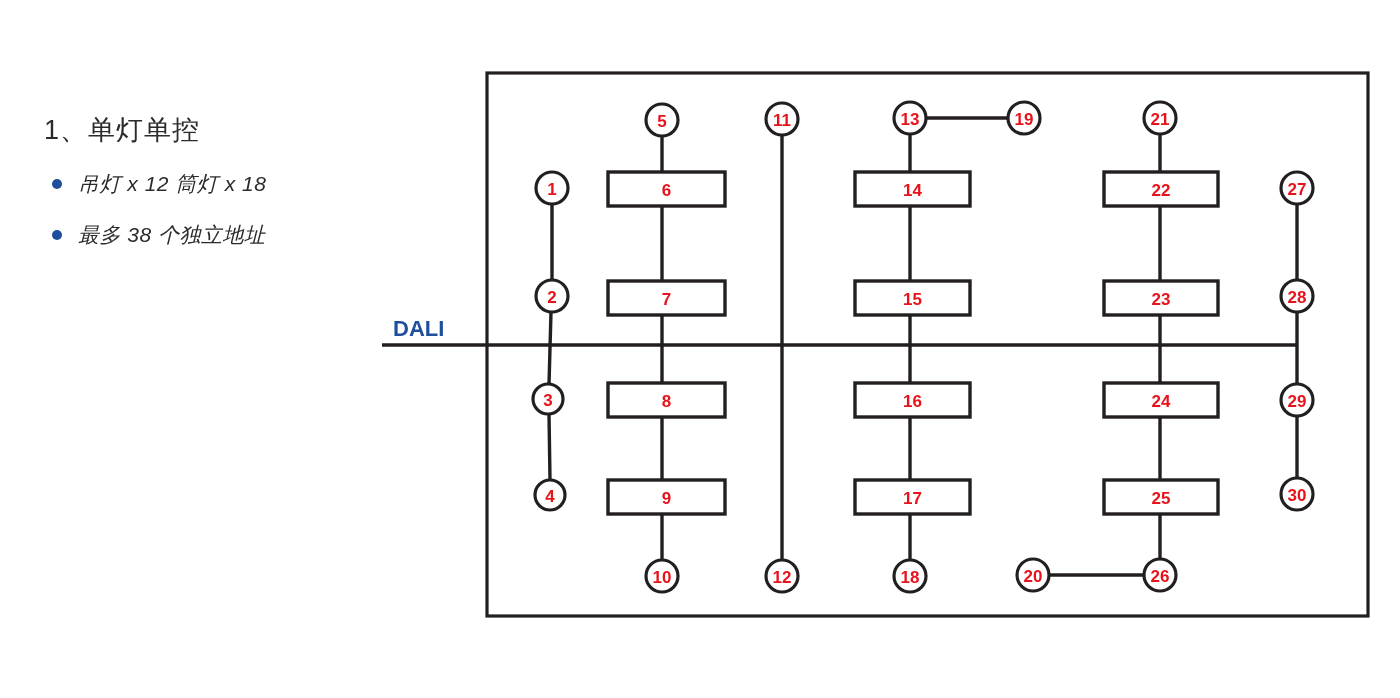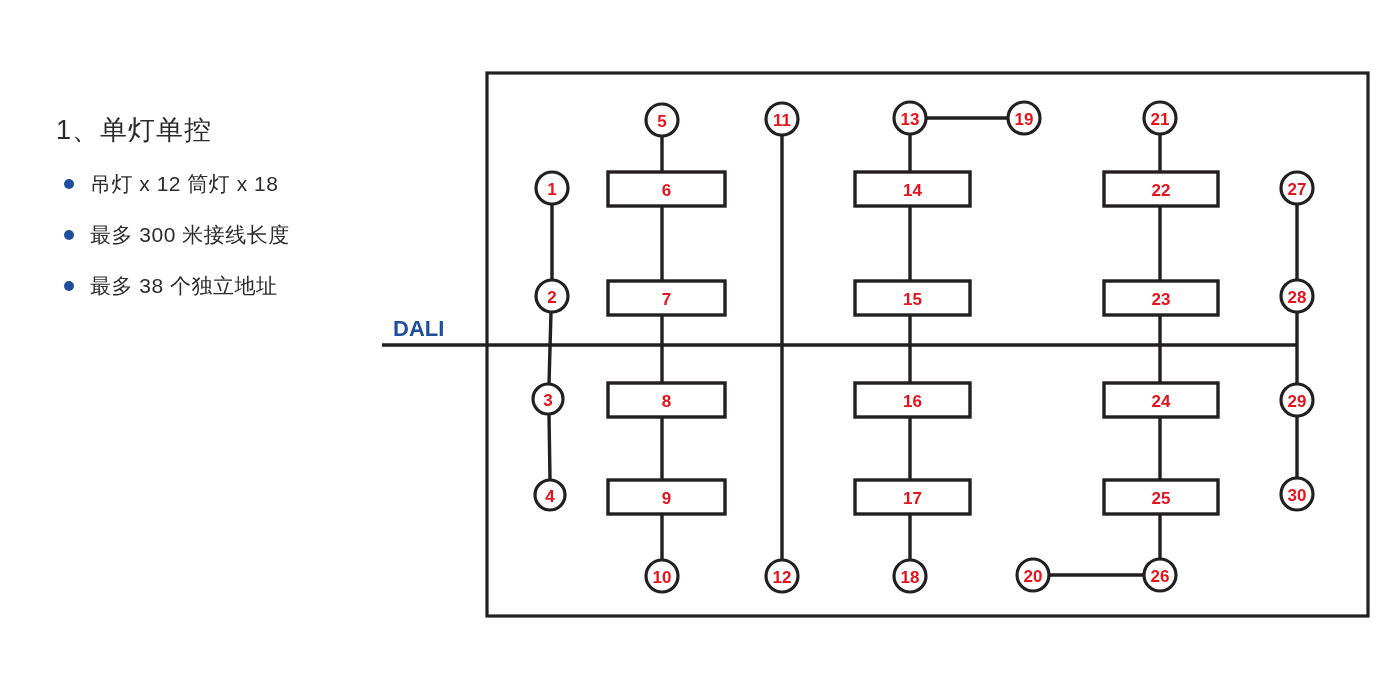--- a/index.html
+++ b/index.html
@@ -1,21 +1,21 @@
 <!DOCTYPE html>
 <html><head>
 <meta charset="utf-8">
 <style>
   html,body{margin:0;padding:0;background:#ffffff;}
   body{width:1400px;height:698px;position:relative;overflow:hidden;
        font-family:"Liberation Sans","DejaVu Sans",sans-serif;}
 
-  #legend{position:absolute;left:56px;top:112px;width:340px;}
+  #legend{position:absolute;left:44px;top:112px;width:340px;}
   #legend .title{font-size:27px;color:#2b2b2b;font-weight:400;letter-spacing:1px;}
-  #legend ul{list-style:none;margin:22px 0 0 0;padding:0 0 0 34px;}
+  #legend ul{list-style:none;margin:22px 0 0 0;padding:0 0 0 34px;font-style:italic;}
   #legend li{position:relative;font-size:21px;color:#2b2b2b;margin-bottom:23px;letter-spacing:.5px;}
   #legend li .dot{position:absolute;left:-26px;top:9px;width:10px;height:10px;
        border-radius:50%;background:#1f4e9c;}
 
   #canvas{position:absolute;left:0;top:0;width:1400px;height:698px;}
   #canvas svg{display:block;}
   .wire{stroke:#231f20;stroke-width:3.4;fill:none;}
   .frame{stroke:#231f20;stroke-width:3.2;fill:none;}
   .nodecirc{stroke:#231f20;stroke-width:3.2;fill:#ffffff;}
   .nodebox{stroke:#231f20;stroke-width:3.4;fill:#ffffff;}
@@ -26,24 +26,20 @@
 </style>
 </head>
 <body>
 
 <div id="legend">
   <div class="title">1、单灯单控</div>
   <ul>
     <li>
       <span class="dot"></span>
       <span>吊灯 x 12   筒灯 x 18</span>
-    </li>
-    <li>
-      <span class="dot"></span>
-      <span>最多 300 米接线长度</span>
     </li>
     <li>
       <span class="dot"></span>
       <span>最多 38 个独立地址</span>
     </li>
   </ul>
 </div>
 
 <div id="canvas">
   <svg width="1400" height="698" viewBox="0 0 1400 698" xmlns="http://www.w3.org/2000/svg">

